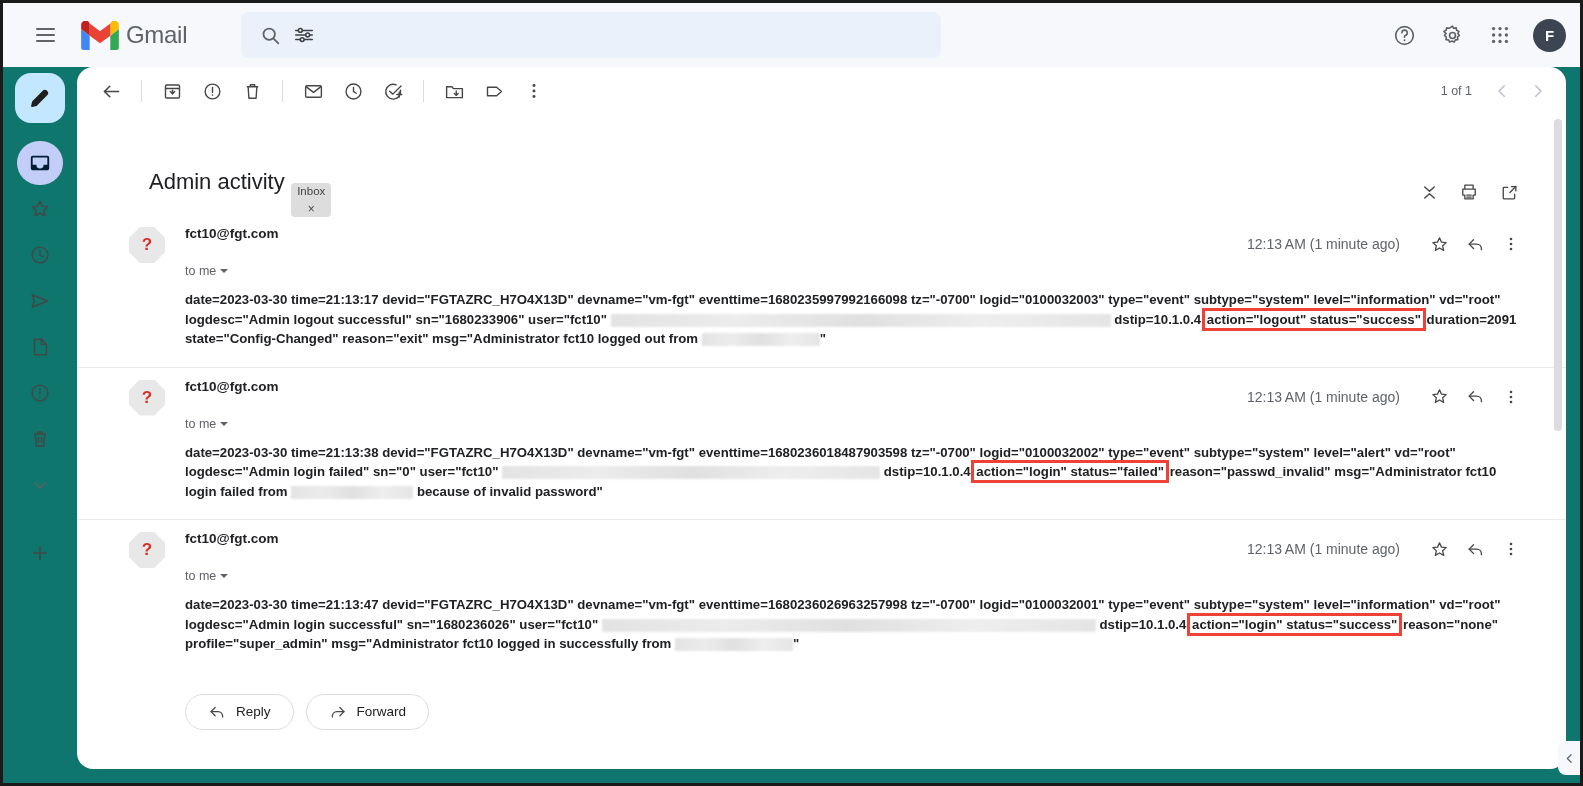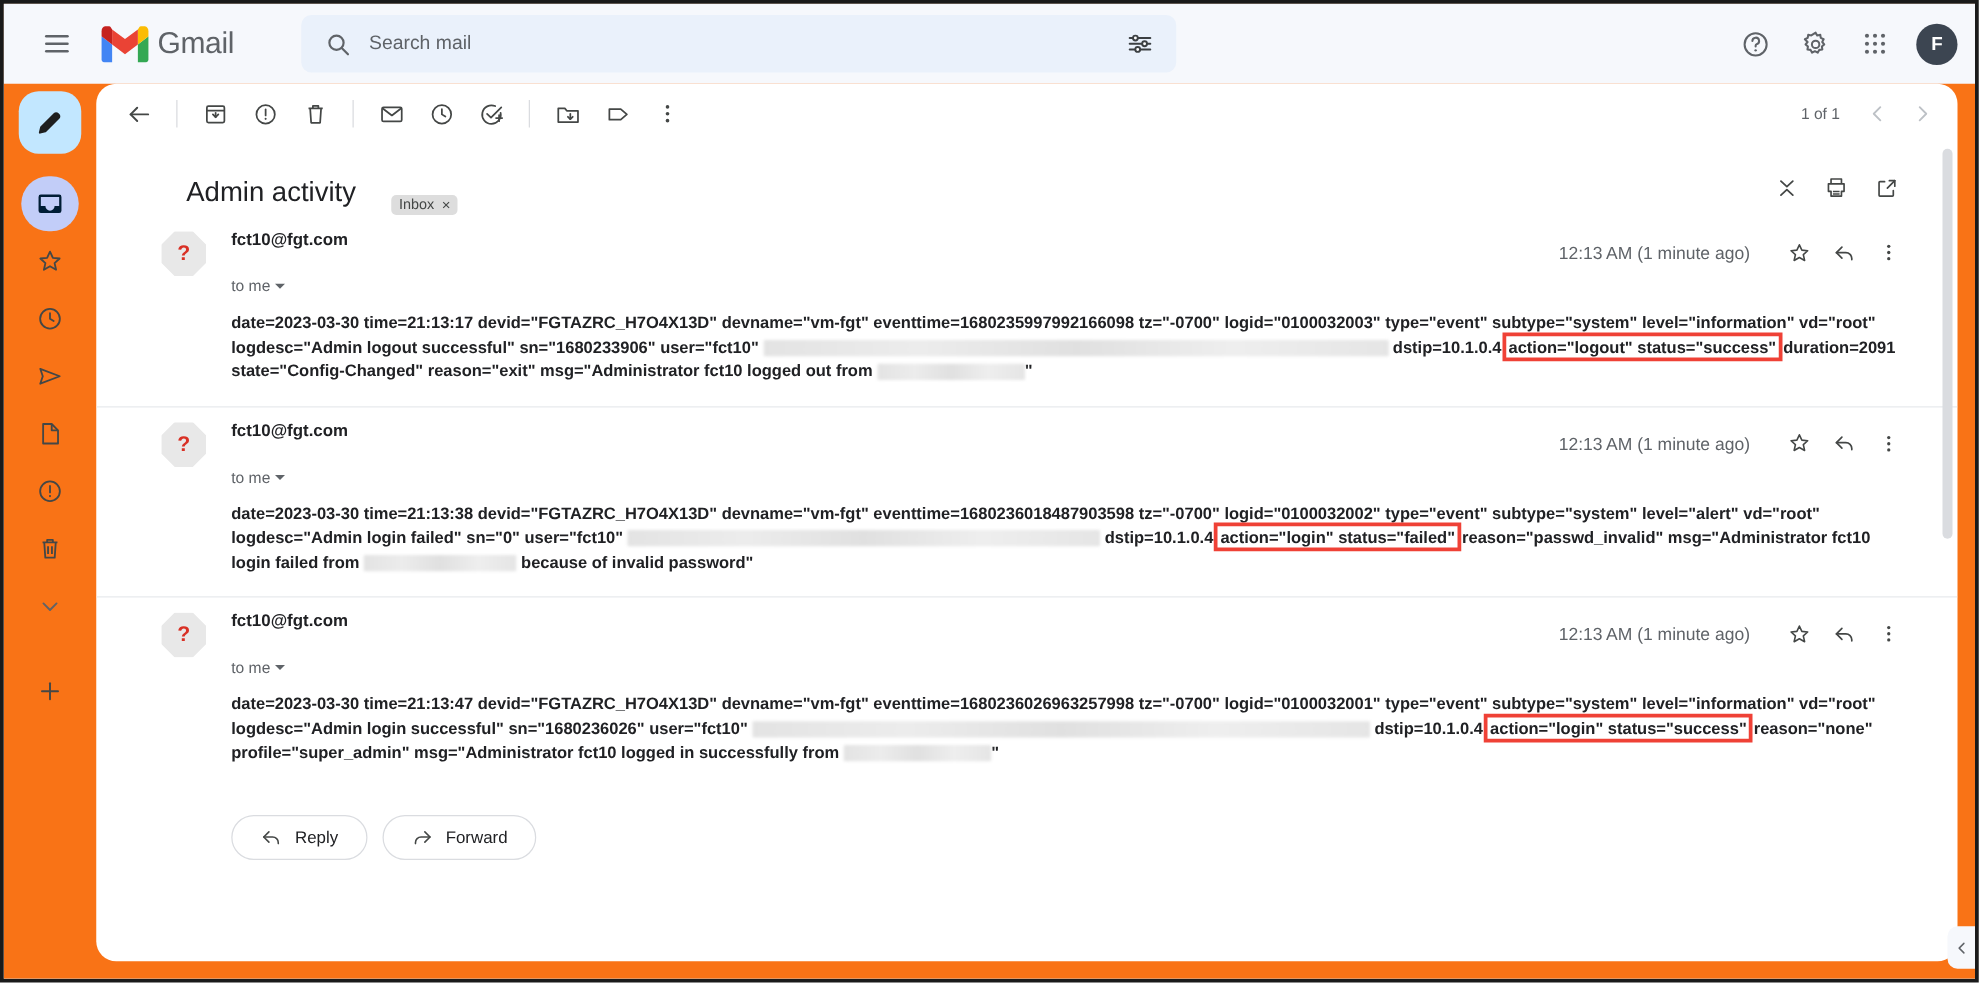--- a/index.html
+++ b/index.html
@@ -6,21 +6,21 @@
   html, body {
     width: 1583px; height: 786px;
     font-family: "Liberation Sans", sans-serif;
     background: #ffffff;
     overflow: hidden;
   }
   body { border: 3px solid #1a1a1a; }
   .app {
     position: relative;
     width: 1577px; height: 780px;
-    background: #f97316;
+    background: #0f766e;
     overflow: hidden;
   }
 
   
   .header {
     height: 64px;
     display: flex; align-items: center;
     background: #f6f8fc;
     padding: 0 14px 0 20px;
   }
@@ -85,42 +85,43 @@
   .rail-plus { margin-top: 22px; }
 
   
   .pane {
     flex: 1; background: #fff;
     border-radius: 16px;
     margin: 0 14px 14px 0;
     display: flex; flex-direction: column;
     overflow: hidden;
     position: relative;
+    gap: 36px;
   }
 
   .toolbar { height: 48px; display: flex; align-items: center; padding: 0 10px 0 14px; }
   .tb-btn {
     width: 40px; height: 40px; border-radius: 50%;
     display: flex; align-items: center; justify-content: center; cursor: pointer; color: #444746;
   }
   .tb-sep { width: 1px; height: 22px; background: #dadce0; margin: 0 10px; }
   .tb-right { margin-left: auto; display: flex; align-items: center; }
   .pager { font-size: 12.5px; color: #5f6368; margin-right: 12px; }
   .pager-btn { width: 36px; height: 36px; border-radius: 50%; display: flex; align-items: center; justify-content: center; color: #bdc1c6; cursor: default; }
 
   
   .scroll { flex: 1; overflow: hidden; position: relative; padding: 0 0 0 0; }
 
   .subject-row { display: flex; align-items: flex-end; padding: 16px 38px 10px 72px; }
   .subject { font-size: 22px; color: #202124; font-weight: normal; line-height: 30px; }
   .chip {
     display: inline-flex; align-items: center; gap: 6px;
     background: #ddd; color: #444746; border-radius: 4px;
-    font-size: 11.5px; padding: 2px 6px; margin-left: 24px;
-    position: relative; top: 6px;
+    font-size: 11.5px; padding: 2px 6px; margin-left: 2px;
+    position: relative; top: 6px; flex-direction: column;
   }
   .chip-x { cursor: pointer; font-size: 12px; line-height: 1; }
   .subject-actions { margin-left: auto; display: flex; align-items: center; gap: 2px; }
   .sa-btn { width: 38px; height: 38px; border-radius: 50%; display: flex; align-items: center; justify-content: center; color: #444746; cursor: pointer; }
 
   
   .msg { padding: 10px 38px 18px 52px; border-top: 1px solid #e8eaed; }
   .msg.first { border-top: none; padding-top: 4px; }
   .msg-head { display: flex; align-items: flex-start; }
   .av-oct {
@@ -210,21 +211,20 @@
     </div>
 
     <div class="search-wrap">
       <div class="search">
         <span class="mag">
           <svg width="21" height="21" viewBox="0 0 24 24" fill="none" stroke="#5f6368" stroke-width="2">
             <circle cx="10.5" cy="10.5" r="6.5"></circle>
               <line x1="15.5" y1="15.5" x2="21" y2="21" stroke-linecap="round"></line>
           </svg>
         </span>
-        <input class="search-input" type="text" placeholder="Search mail" style="">
         <span class="search-opts">
           <svg width="22" height="22" viewBox="0 0 24 24" fill="none" stroke="#3c4043" stroke-width="1.7" stroke-linecap="round">
             <line x1="3" y1="7" x2="21" y2="7"></line>
               <line x1="3" y1="12" x2="21" y2="12"></line>
               <line x1="3" y1="17" x2="21" y2="17"></line>
             <circle cx="8" cy="7" r="2.1" fill="#fff"></circle>
               <circle cx="16" cy="12" r="2.1" fill="#fff"></circle>
               <circle cx="10" cy="17" r="2.1" fill="#fff"></circle>
           </svg>
         </span>

